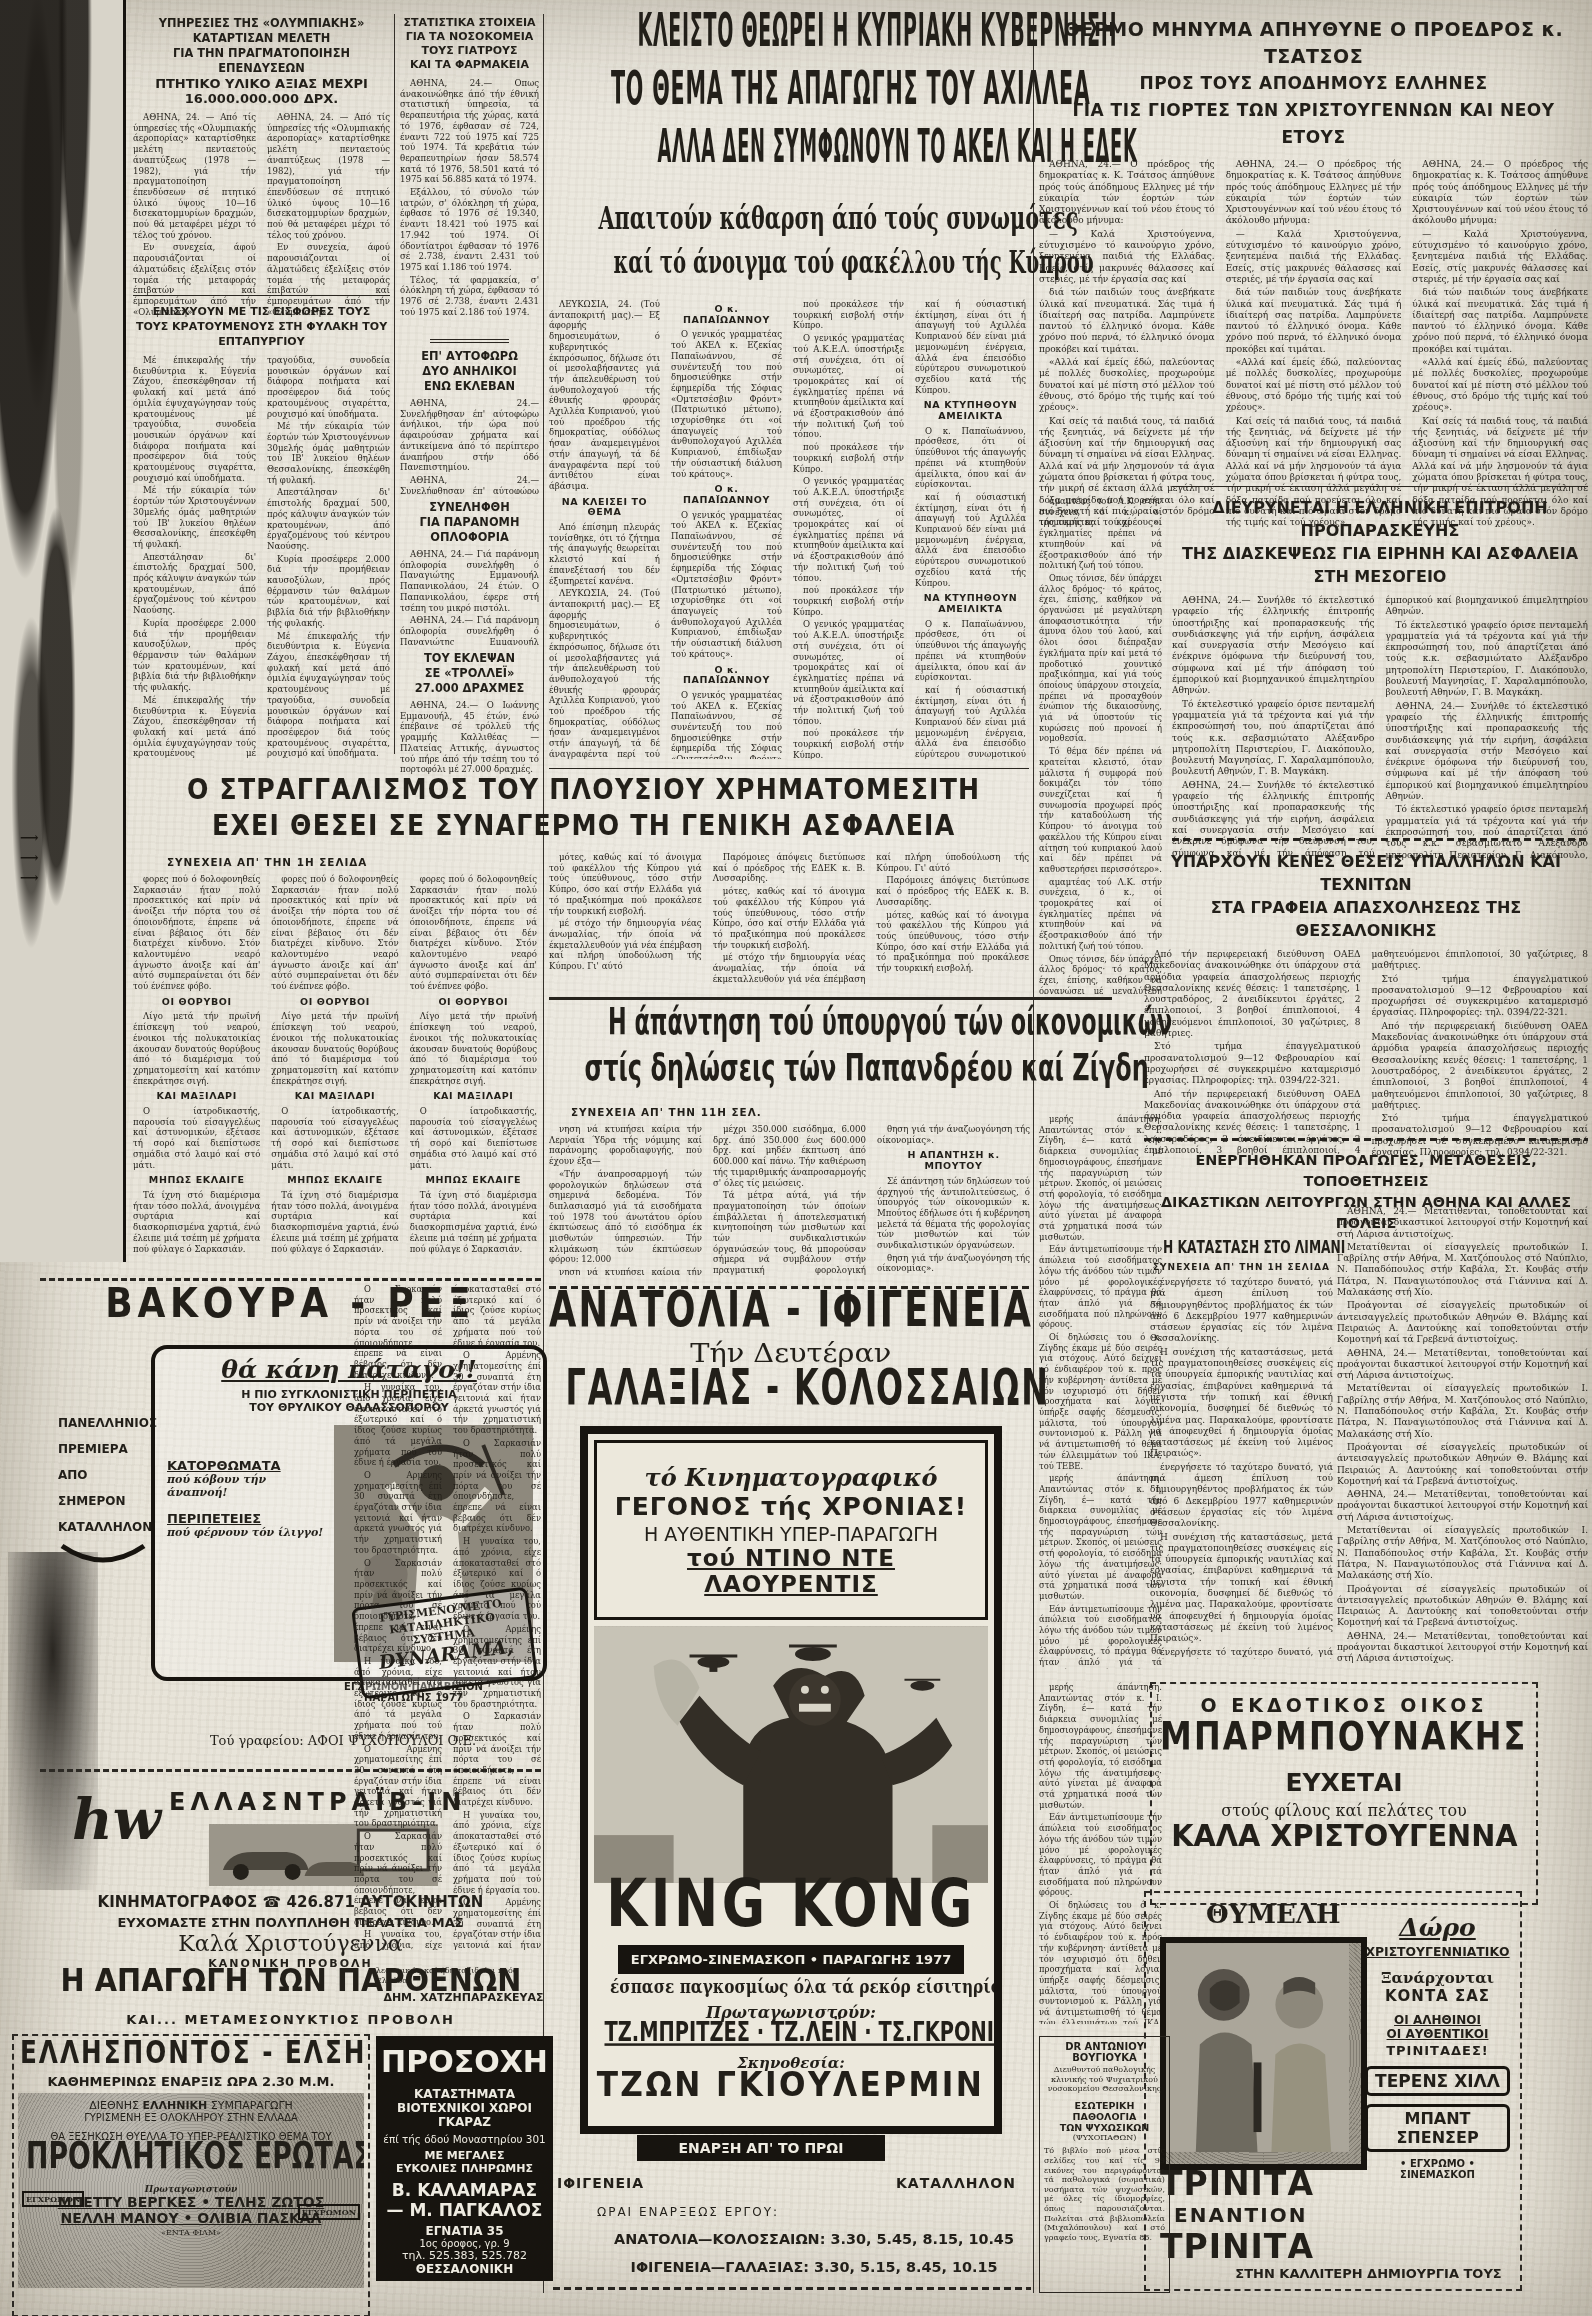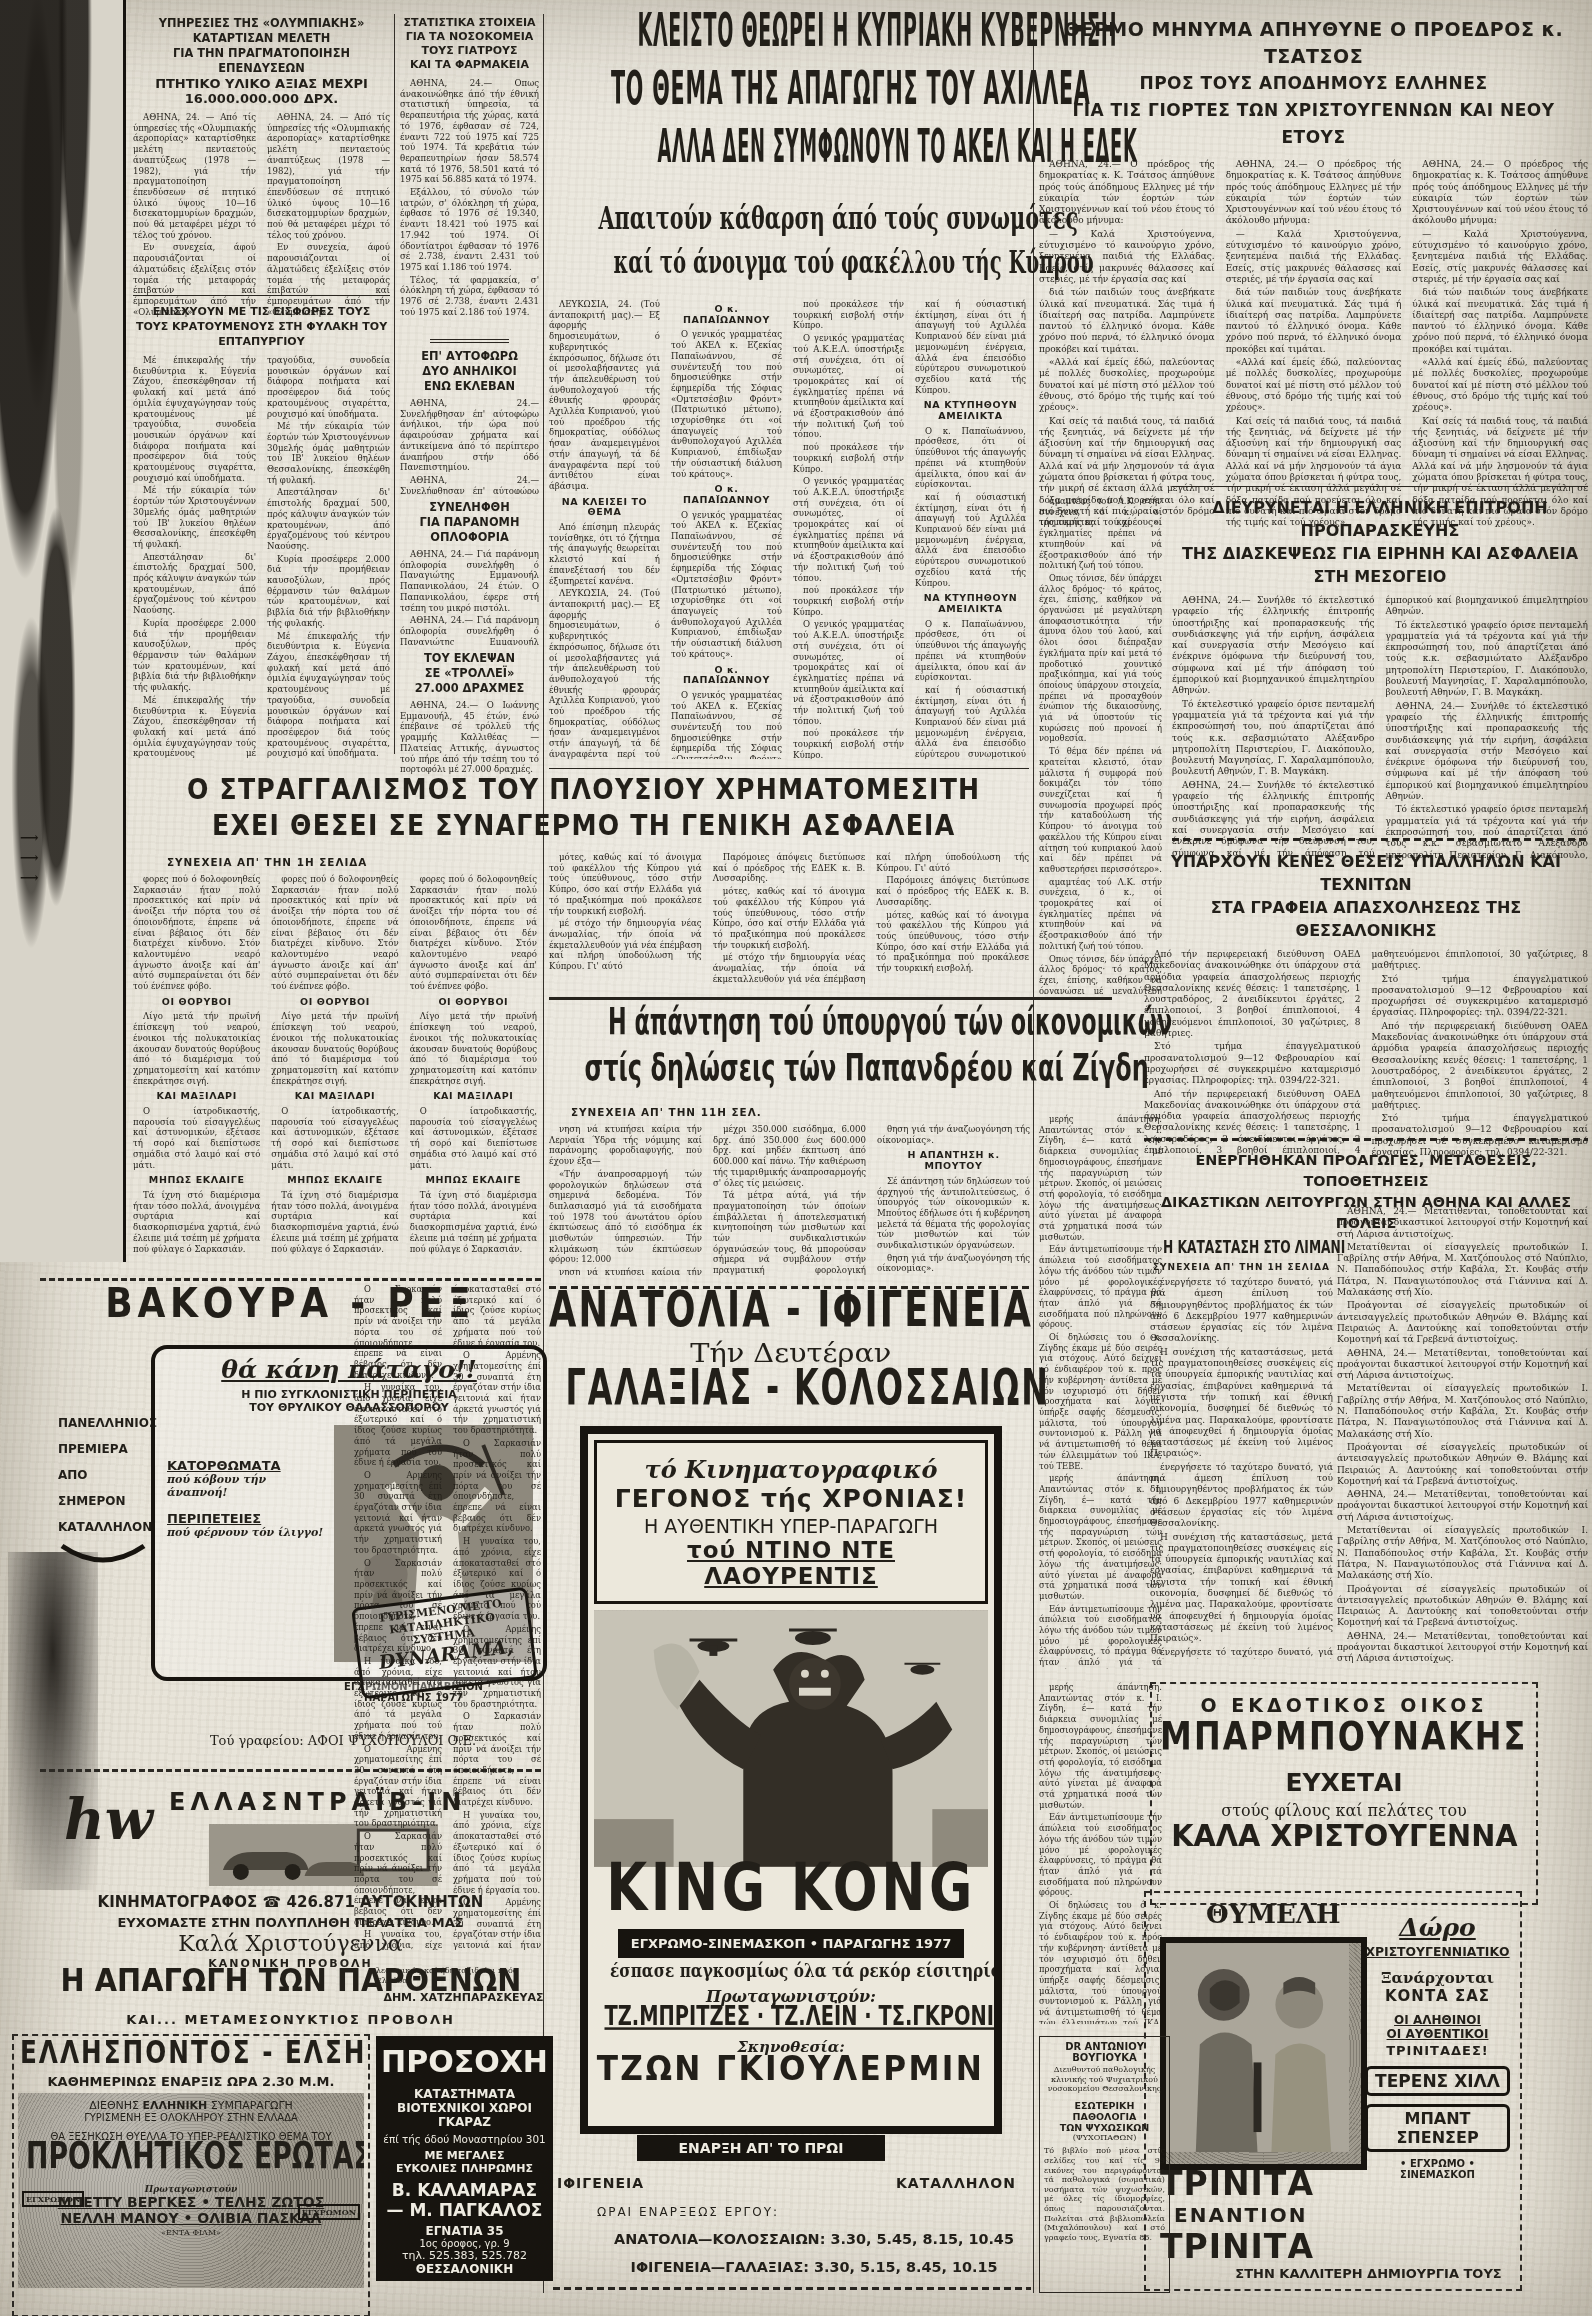--- a/index.html
+++ b/index.html
@@ -453,21 +453,21 @@
     <div style="position:absolute;left:316px;top:316px;width:171px;height:86px;border:3px solid #17140f;border-radius:8px;transform:rotate(-7deg);text-align:center;background:rgba(255,255,255,.3);">
       <div style="font-size:11px;font-weight:bold;margin-top:4px;">ΓΥΡΙΣΜΕΝΟ ΜΕ ΤΟ</div>
       <div style="font-size:11px;font-weight:bold;">ΚΑΤΑΠΛΗΚΤΙΚΟ</div>
       <div style="font-size:11px;font-weight:bold;">ΣΥΣΤΗΜΑ</div>
       <div class="scriptish" style="font-size:19px;">DYNARAMA,</div>
     </div>
     <div style="position:absolute;left:109px;top:452px;width:388px;text-align:center;font-size:13px;">Τού γραφείου: ΑΦΟΙ ΨΥΧΟΠΟΥΛΟΙ Ο.Ε.</div>
   </div>
 
   <div class="abs" style="left:40px;top:1769px;width:501px;height:241px;border-top:3px dashed #2c2924;">
-    <div style="position:absolute;left:24px;top:14px;font-family:'DejaVu Serif',serif;font-style:italic;font-weight:bold;font-size:56px;">hw</div>
+    <div style="position:absolute;left:32px;top:14px;font-family:'DejaVu Serif',serif;font-style:italic;font-weight:bold;font-size:56px;">hw</div>
     <div style="position:absolute;left:129px;top:16px;font-family:'DejaVu Sans',sans-serif;font-weight:bold;font-size:24px;letter-spacing:5px;">ΕΛΛΑΣΝΤΡΑΪΒ-ΙΝ</div>
     <div class="photo" style="position:absolute;left:169px;top:52px;width:229px;height:62px;">
       <svg width="229" height="62" viewBox="0 0 230 62">
         <rect width="230" height="62" fill="#9b968a"></rect>
         <rect x="150" y="6" width="70" height="40" fill="#d8d4c8" stroke="#3a362f" stroke-width="3"></rect>
         <path d="M14 46 Q20 28 44 28 L78 28 Q96 30 100 46 Z" fill="#4a463d"></path>
         <circle cx="32" cy="48" r="8" fill="#23201a"></circle>
           <circle cx="84" cy="48" r="8" fill="#23201a"></circle>
         <path d="M96 52 Q100 38 118 38 L142 38 Q154 40 156 52 Z" fill="#5c574c"></path>
       </svg>
@@ -545,21 +545,21 @@
     <div style="font-size:12px;font-weight:bold;">ΘΕΣΣΑΛΟΝΙΚΗ</div>
   </div>
 
   <div class="abs wavy" style="left:549px;top:1286px;width:484px;"></div>
   <div class="abs" style="left:549px;top:1294px;width:484px;">
     <div class="hline" style="height:46px;"><span class="fitspan" style="font-size: 34px; letter-spacing: 2px; transform: scale(1.03863, 1.45);">ΑΝΑΤΟΛΙΑ - ΙΦΙΓΕΝΕΙΑ</span></div>
     <div class="hline" style="height:32px;"><span class="fitspan serifhead" style="font-size: 24px; font-weight: normal; transform: scale(1.2, 1.1);">Τήν Δευτέραν</span></div>
     <div class="hline" style="height:48px;"><span class="fitspan" style="font-size: 34px; letter-spacing: 2px; transform: scale(0.93617, 1.45);">ΓΑΛΑΞΙΑΣ - ΚΟΛΟΣΣΑΙΩΝ</span></div>
     <div style="margin:6px auto 0 auto;width:422px;height:708px;background:#17140f;padding:8px;box-sizing:border-box;">
       <div style="background:#ece8dc;height:100%;position:relative;overflow:hidden;">
-        <div style="border:3px solid #17140f;margin:6px;padding:12px 2px;text-align:center;">
+        <div style="border:3px solid #17140f;margin:6px;padding:20px 2px;text-align:center;">
           <span class="scriptish" style="font-size:24px;">τό Κινηματογραφικό</span>
           <div class="stencil" style="font-size:25px;">ΓΕΓΟΝΟΣ τής ΧΡΟΝΙΑΣ!</div>
           <div style="font-family:'DejaVu Sans',sans-serif;font-size:19px;margin-top:2px;">Η ΑΥΘΕΝΤΙΚΗ ΥΠΕΡ-ΠΑΡΑΓΩΓΗ</div>
           <div class="stencil" style="font-size:23px;text-decoration:underline;">τού ΝΤΙΝΟ ΝΤΕ ΛΑΟΥΡΕΝΤΙΣ</div>
         </div>
         <div class="photo" style="height:257px;margin:0 6px;">
           <svg width="406" height="257" viewBox="0 0 408 258">
             <rect width="408" height="258" fill="#c7c3b6"></rect>
             <g fill="#2c2822">
               <ellipse cx="120" cy="36" rx="16" ry="6"></ellipse>

